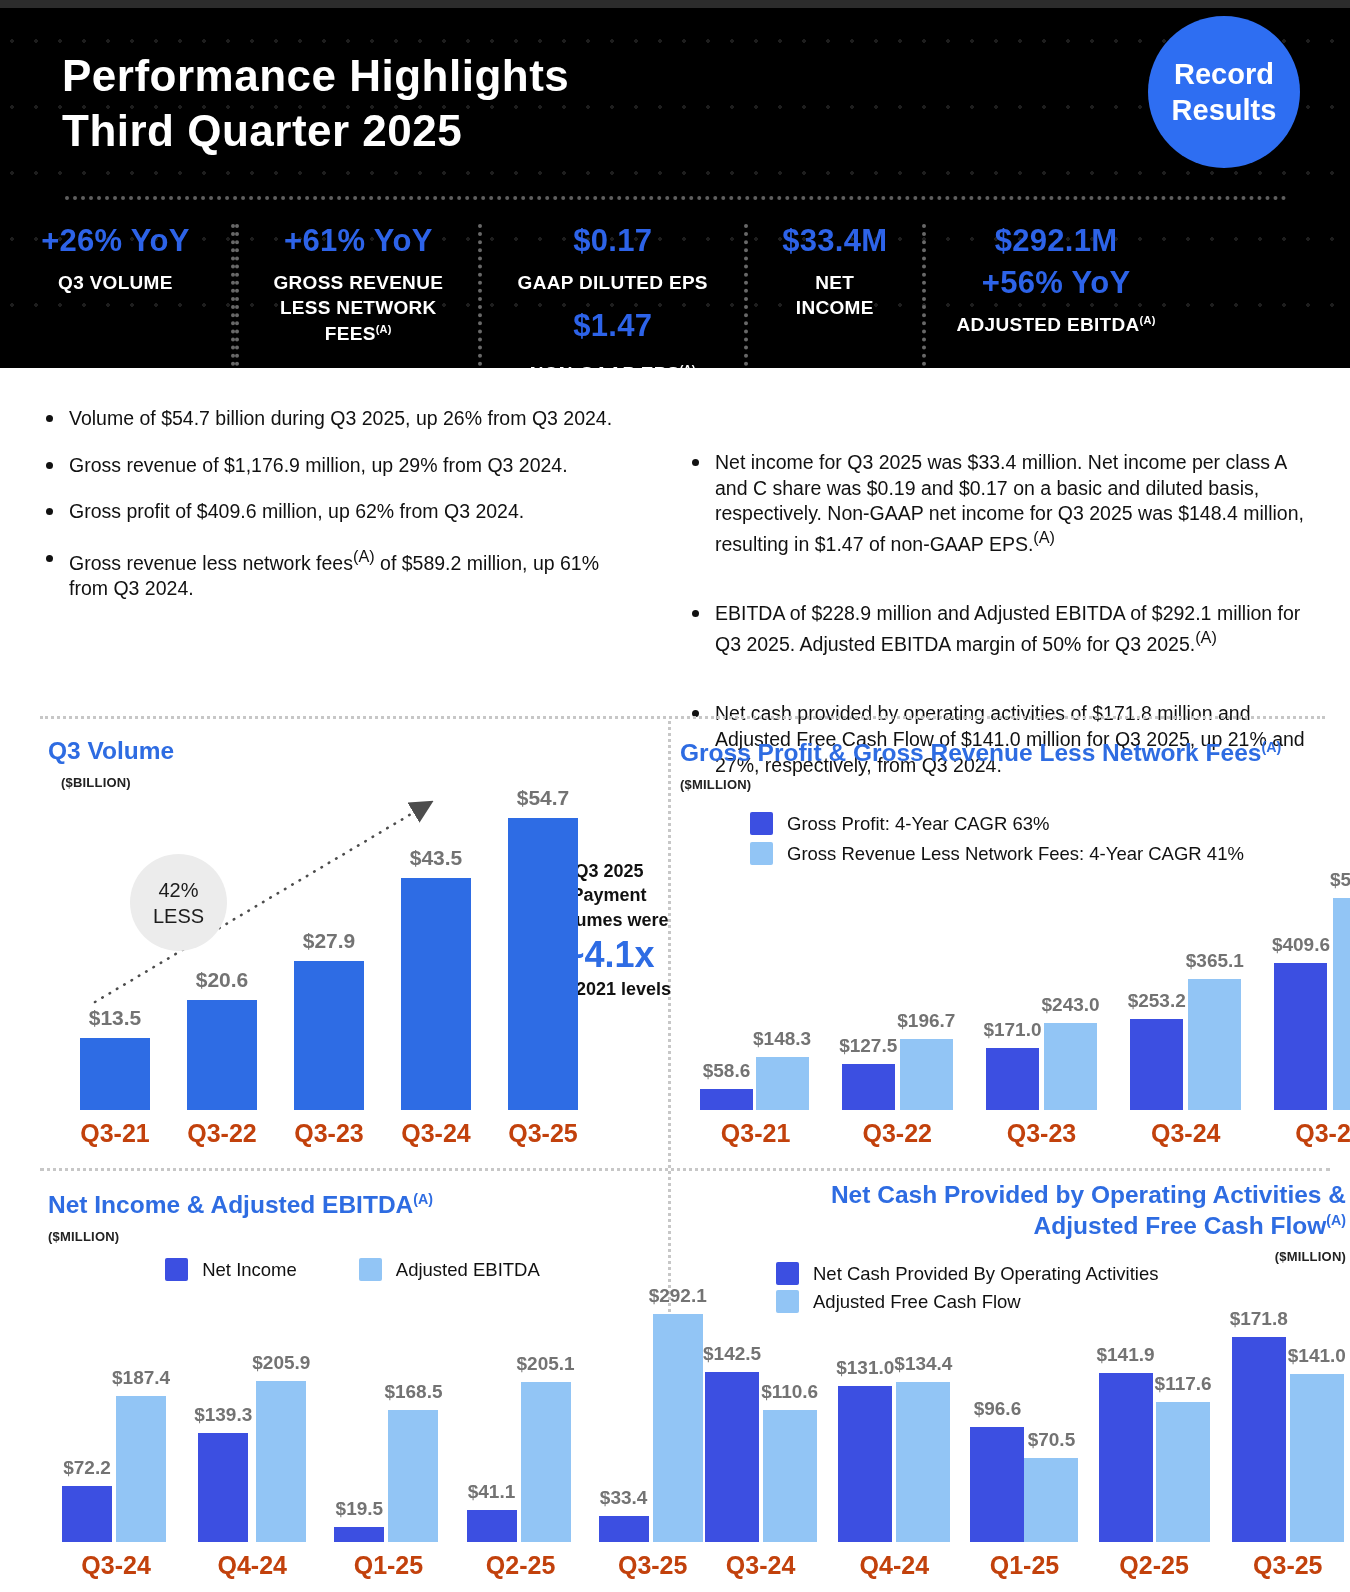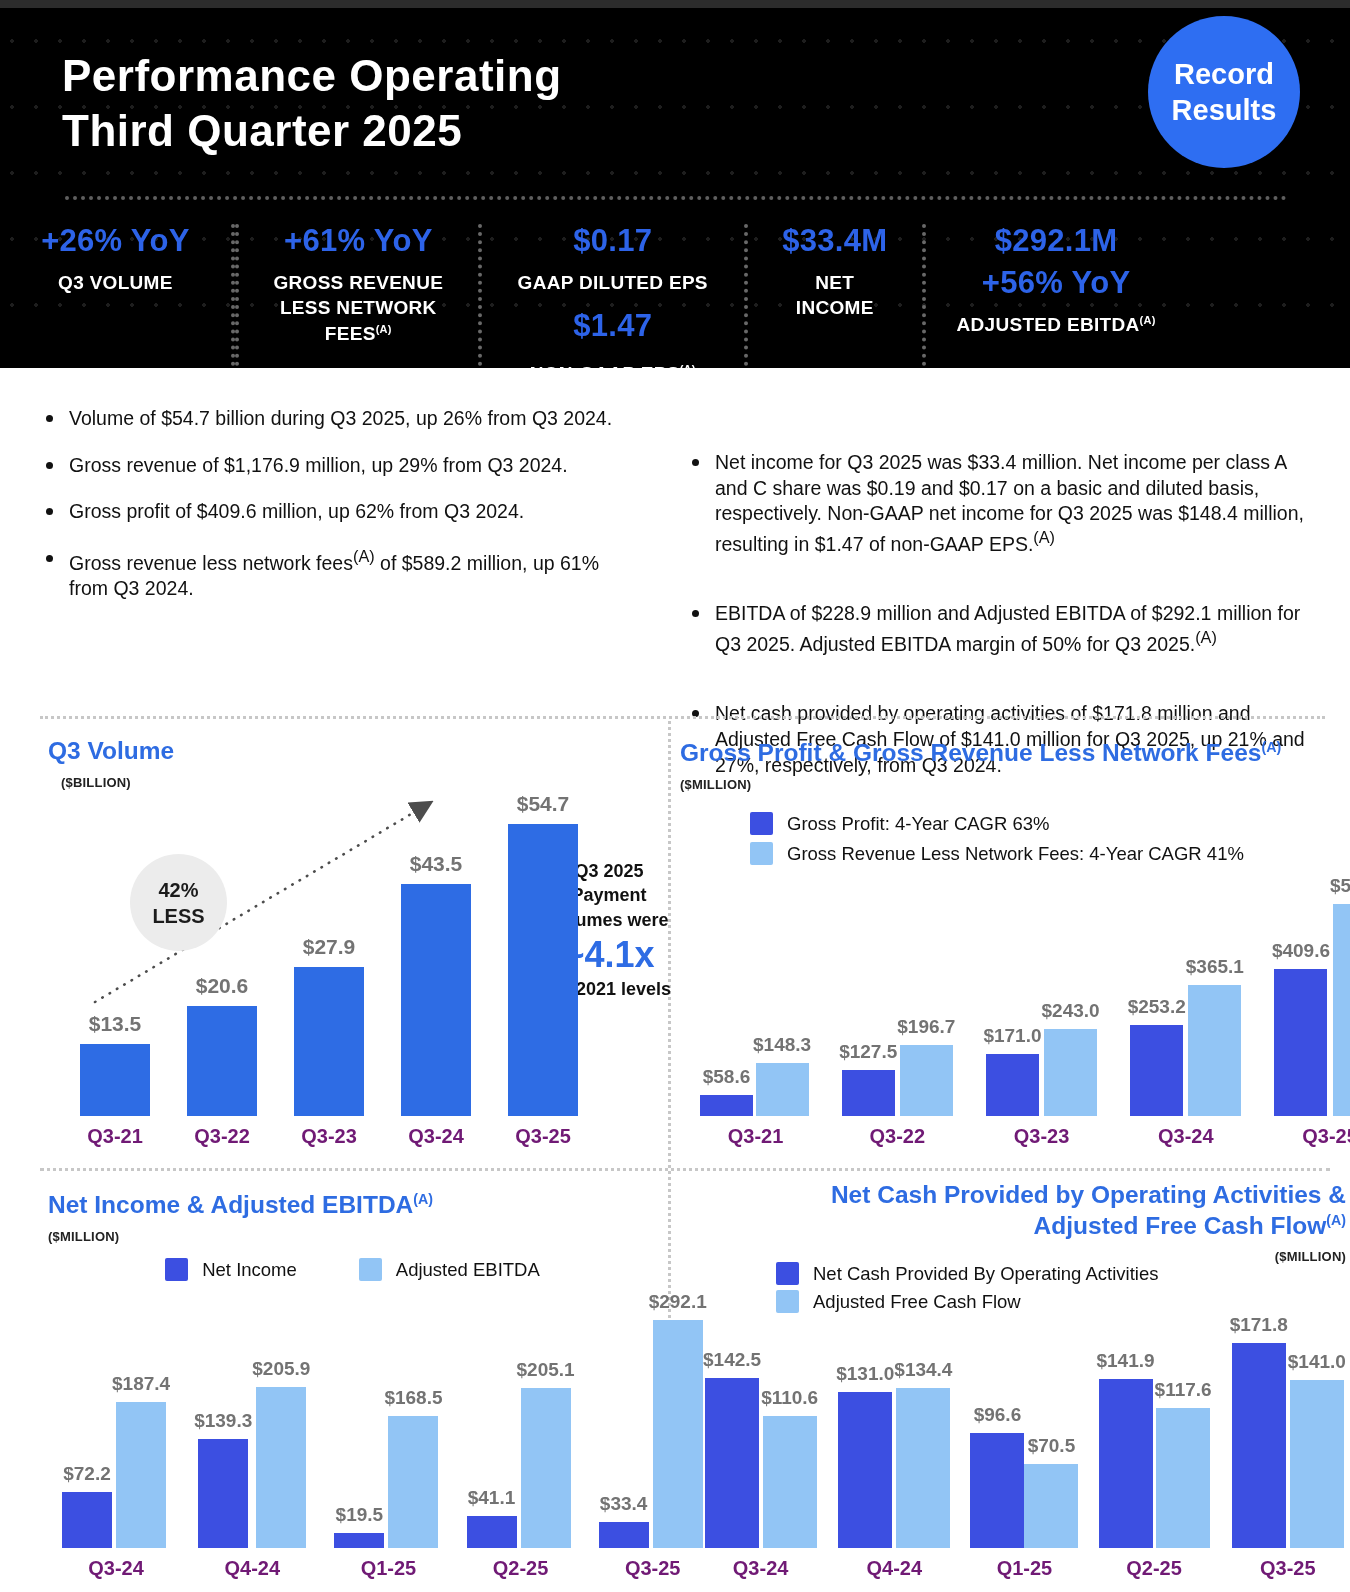--- a/index.html
+++ b/index.html
@@ -92,42 +92,42 @@
   .bars{position:absolute;display:flex;align-items:flex-end;}
   .q1 .bars{left:40px;bottom:20px;}
   .q2 .bars{left:22px;bottom:20px;}
   .q3 .bars{left:22px;bottom:12px;}
   .q4 .bars{left:25px;bottom:12px;}
   .bar-group{display:flex;flex-direction:column;align-items:center;}
   .pair-row{display:flex;align-items:flex-end;}
   .bar-wrap{display:flex;flex-direction:column;align-items:center;}
   .val-label{font-size:19px;font-weight:bold;color:#737373;white-space:nowrap;margin-bottom:7px;}
   .q1 .val-label{font-size:21px;margin-bottom:8px;}
-  .x-label{font-size:20px;font-weight:bold;color:#701a75;margin-top:9px;white-space:nowrap;}
+  .x-label{font-size:25px;font-weight:bold;color:#c2410c;margin-top:9px;white-space:nowrap;}
   
   .cagr-circle{
     position:absolute;left:90px;top:138px;width:97px;height:97px;border-radius:50%;
     background:#ececec;display:flex;flex-direction:column;align-items:center;justify-content:center;
-    font-size:20px;font-weight:bold;color:#1c1c1c;line-height:1.3;
+    font-size:20px;font-weight:normal;color:#1c1c1c;line-height:1.3;
   }
   .arrow-svg{position:absolute;left:0;top:0;pointer-events:none;}
   .vol-note{position:absolute;left:505px;top:118px;width:128px;text-align:center;
     font-size:18px;font-weight:bold;line-height:1.35;color:#111;margin-top:25px;}
   .vol-note .big{color:var(--volume-bar);font-size:36px;font-weight:bold;line-height:1.15;margin:2px 0;}
 </style>
 </head>
 <body>
 
 <div class="page">
 
   <div class="top-strip"></div>
 
   <div class="header">
     <div class="header-title">
-      <div>Performance Operating</div>
+      <div>Performance Highlights</div>
       <div>Third Quarter 2025</div>
     </div>
     <div class="badge">
       <div>Record</div>
       <div>Results</div>
     </div>
     <div class="header-dotted-sep"></div>
 
     <div class="stats-row">
       <div class="stat-col w-c1">

